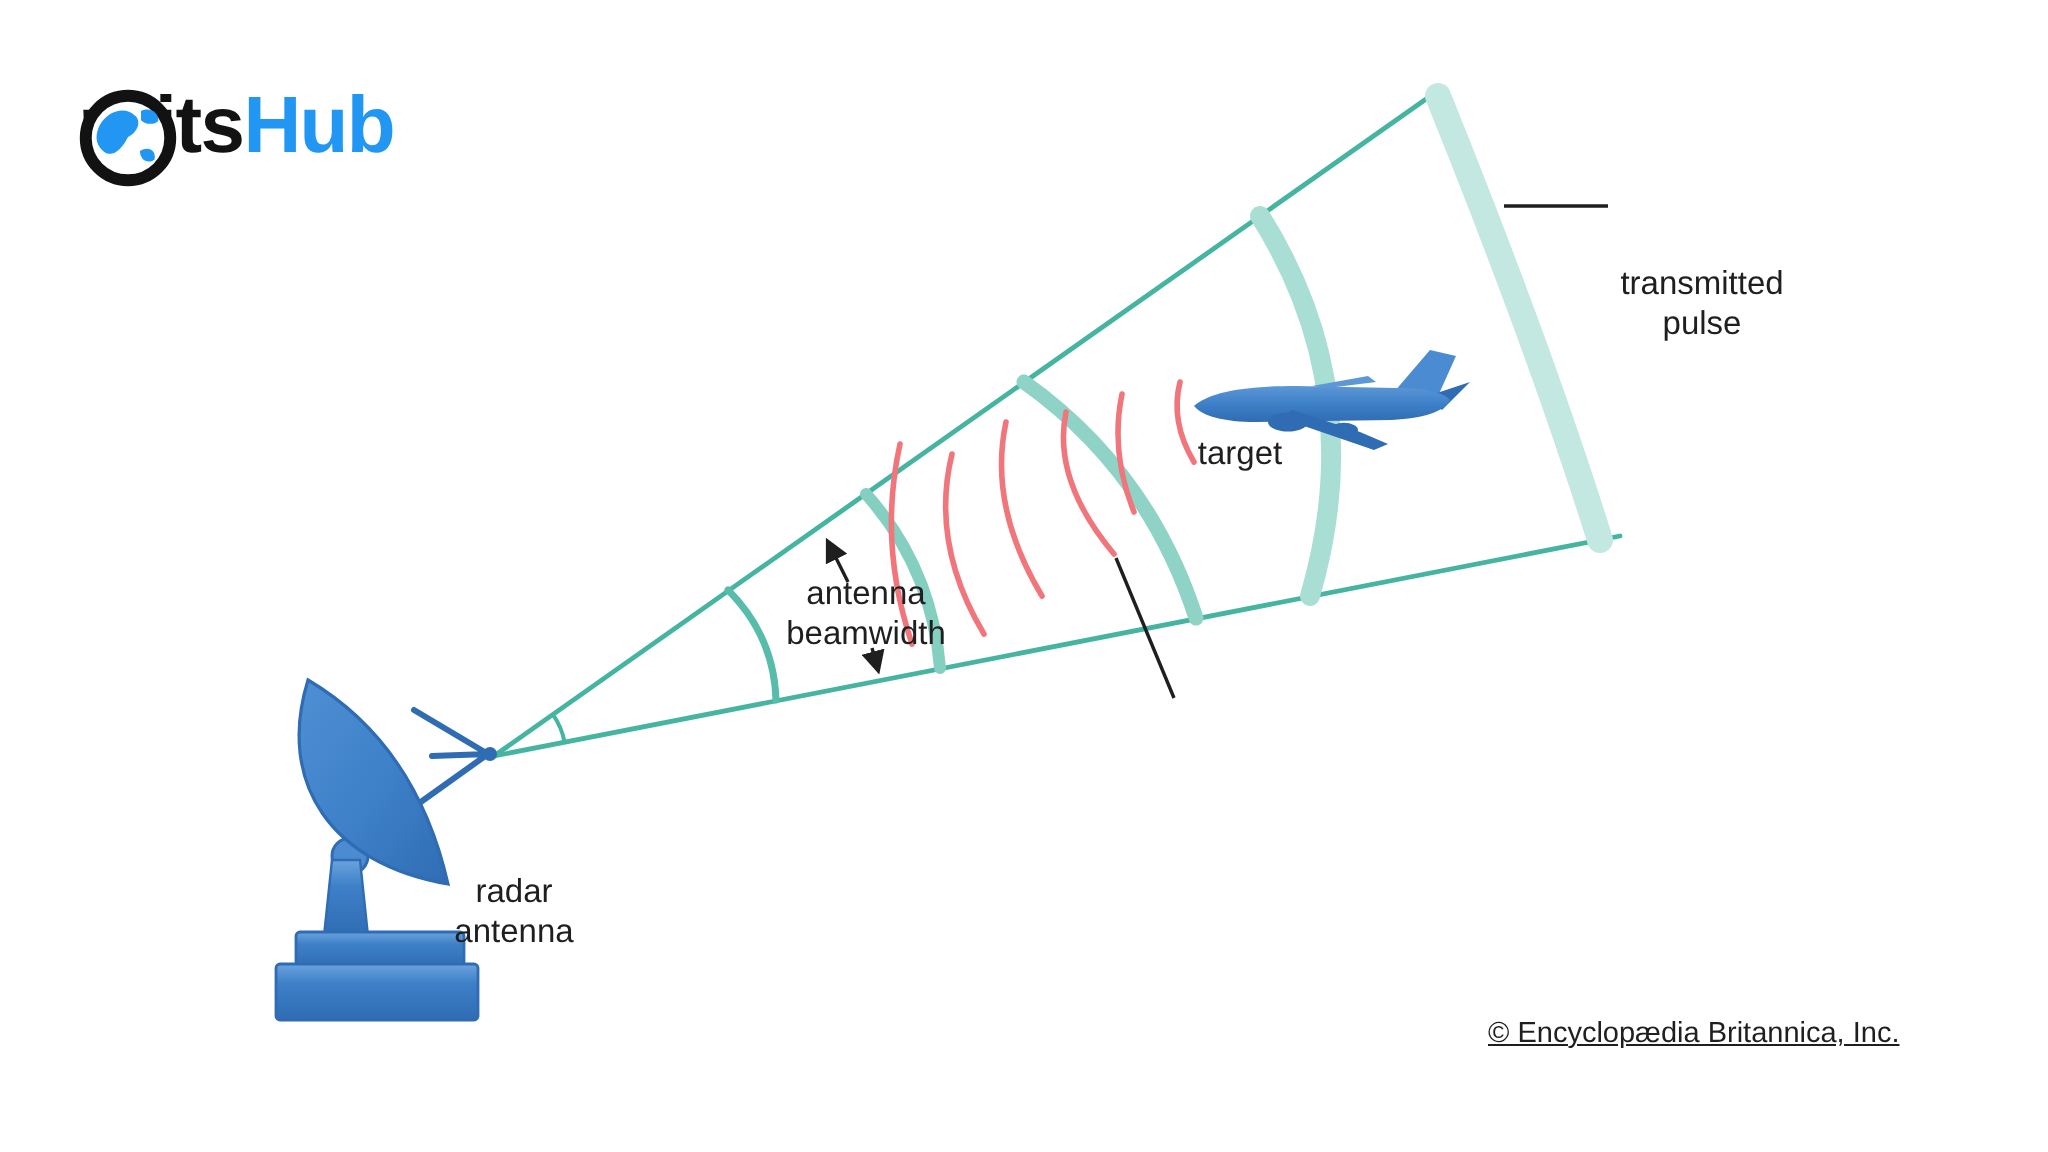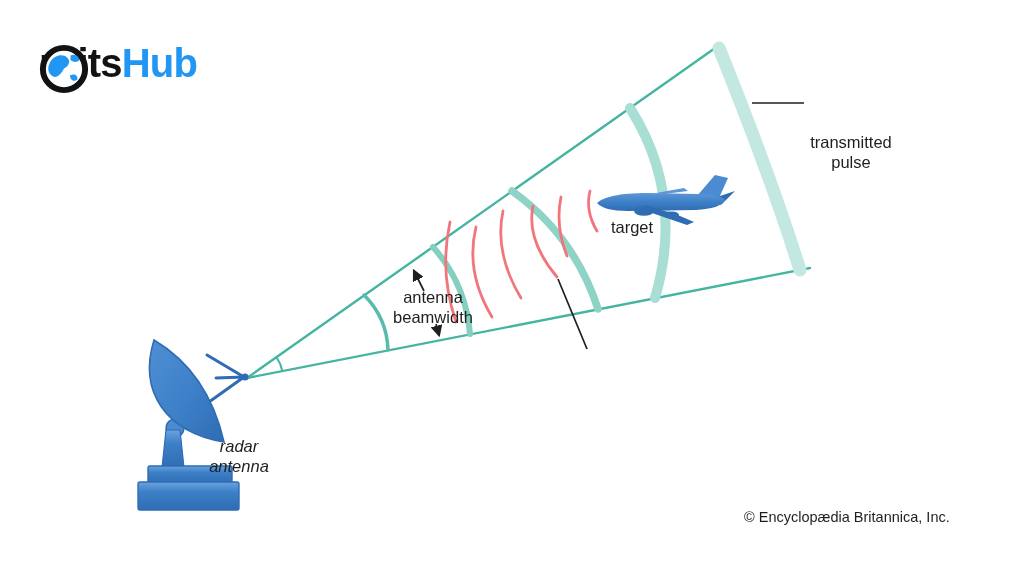--- a/index.html
+++ b/index.html
@@ -14,21 +14,21 @@
   .pulse.p2{stroke:var(--c-pulse2,#84CFC0);stroke-width:6;}
   .pulse.p3{stroke:var(--c-pulse3,#8FD3C6);stroke-width:7.5;}
   .pulse.p4{stroke:var(--c-pulse4,#A8DED3);stroke-width:10;}
   .pulse.p5{stroke:var(--c-pulseFar,#C3E8E1);stroke-width:13;}
   .echo{fill:none;stroke:var(--c-echoRed,#F0767C);stroke-width:2.8;stroke-linecap:round;}
   .ptr{stroke:var(--c-ink,#1F1F1F);stroke-width:1.7;fill:none;}
   .strut{stroke:var(--c-planeDark,#2F6CB3);stroke-width:3;fill:none;stroke-linecap:round;}
   
   .diagram-label{position:absolute;color:var(--c-ink,#1F1F1F);font-size:16.5px;line-height:1.22;
                  text-align:center;white-space:pre-line;}
-  .copyright{position:absolute;left:744px;top:509px;font-size:14.5px;color:var(--c-ink,#1F1F1F);}
+  .copyright{position:absolute;left:744px;top:509px;font-size:14.5px;color:var(--c-ink,#1F1F1F);text-decoration:underline;}
   
   .logo{position:absolute;left:38px;top:43px;display:flex;align-items:center;}
   .logo-text{font-size:40px;font-weight:700;letter-spacing:-0.8px;color:#121212;line-height:1;margin-left:1px;}
   .logo-text .hub{color:var(--c-logoBlue,#2196F3);}
 </style>
 </head>
 <body>
 
 <div class="stage">
 
@@ -111,24 +111,24 @@
       <path d="M11,18 C15,11 23,9.5 27,13.5 C30.5,16 28.5,21.5 24,23.5 C21,29.5 16.5,33.5 12.5,30 C8.5,26.5 9,22 11,18 Z" fill="#2196F3"></path>
       <path d="M30,11.5 C34,9.5 38,12 38,16 C36.3,18 32,18 30,15.8 Z" fill="#2196F3"></path>
       <path d="M29.5,30 C33.5,27.5 37.2,29.8 36.2,34 C33,36.2 29.5,34 29.5,30 Z" fill="#2196F3"></path>
     </svg>
     <div class="logo-text"><span>rbits</span><span class="hub">Hub</span></div>
   </div>
 
   <div class="diagram-label" style="left:806px;top:92px;width:90px;margin-top:40px;">transmitted
 pulse</div>
 
-  <div class="diagram-label" style="left:600px;top:217px;width:64px;">target</div>
+  <div class="diagram-label" style="left:588px;top:217px;width:64px;">target</div>
 
   <div class="diagram-label" style="left:383px;top:287px;width:100px;">antenna
 beamwidth</div>
 
 
-  <div class="diagram-label" style="left:204px;top:436px;width:70px;font-style:italic;">radar
+  <div class="diagram-label" style="left:222px;top:436px;width:70px;">radar
 antenna</div>
 
   <div class="copyright">© Encyclopædia Britannica, Inc.</div>
 
 </div>
 
 </body></html>

